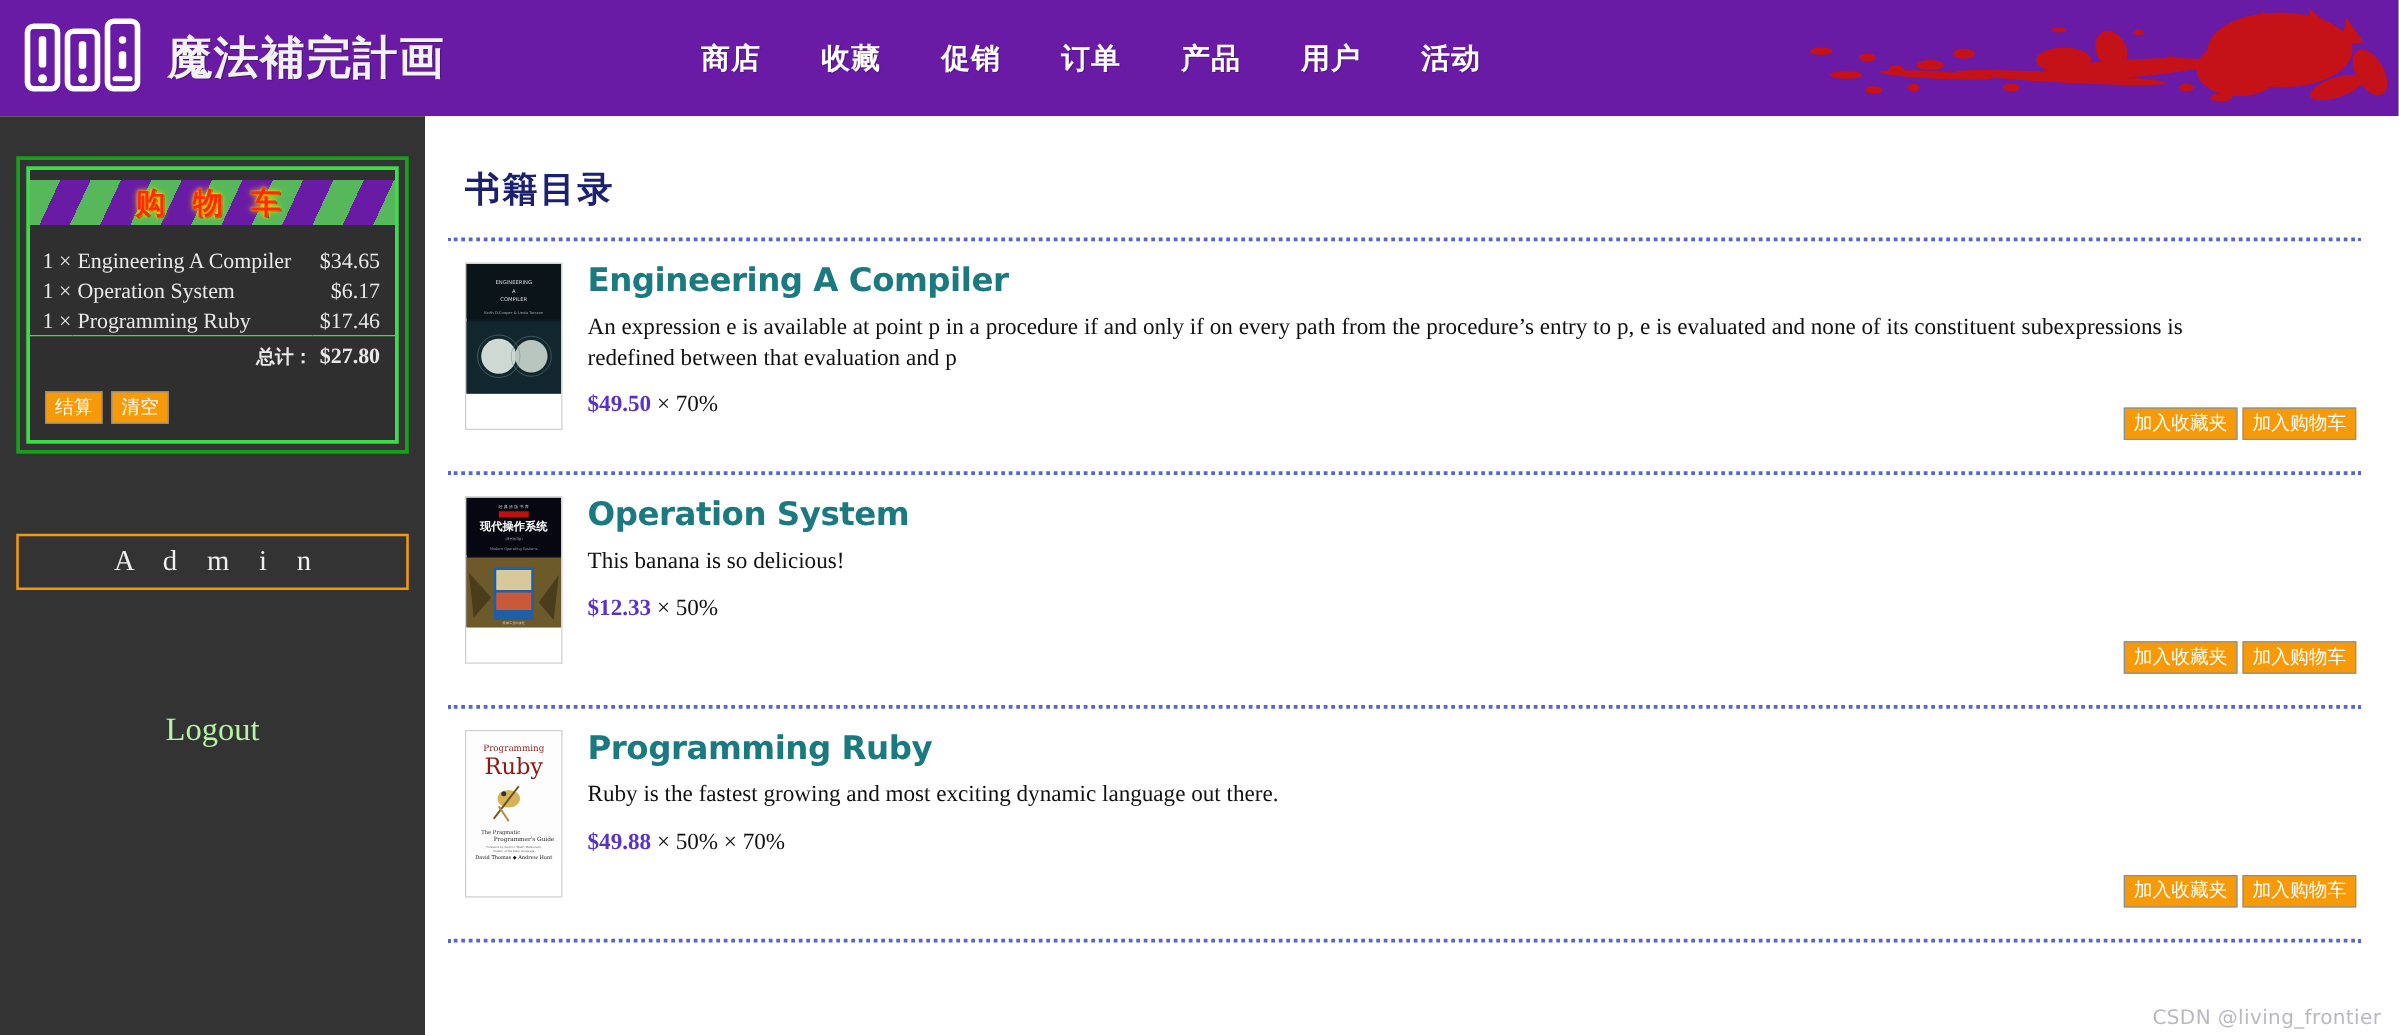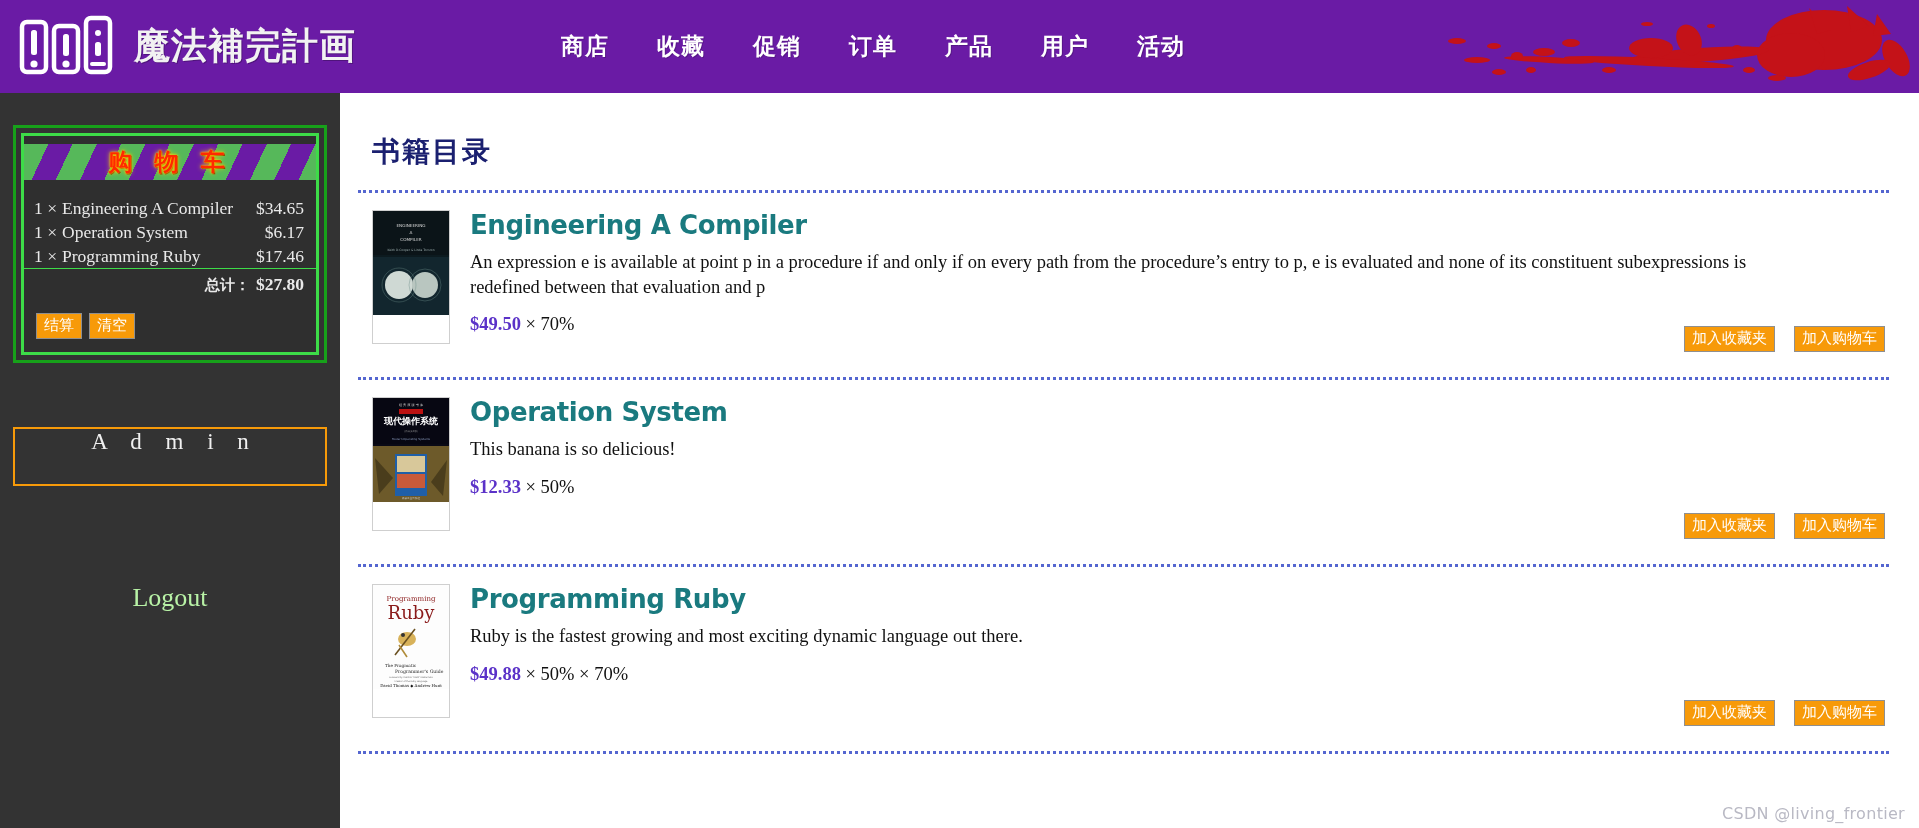--- a/index.html
+++ b/index.html
@@ -141,22 +141,23 @@
     font-weight: normal;
     padding: 3px 7px 4px 7px;
     cursor: pointer;
     line-height: 1.15;
     white-space: nowrap;
   }
   .admin-box {
     margin: 64px 13px 0 13px;
     border: 2px solid #f79a09;
     background: #333333;
-    height: 59px;
-    display: flex;
+    height: 45px;
+    display: flex;
+    align-items: center;
     justify-content: center;
   }
   .admin-text {
     color: #f0f0f0;
     font-family: "Liberation Serif", serif;
     font-size: 23px;
     letter-spacing: 9px;
     text-indent: 9px;
   }
   .logout-wrap {
@@ -226,21 +227,21 @@
     font-family: "Liberation Serif", serif;
     font-size: 18.5px;
     color: #111111;
   }
   .book-price b { color: #5b32c8; }
   .row-actions {
     position: absolute;
     right: 4px;
     bottom: -8px;
     display: flex;
-    gap: 19px;
+    gap: 4px;
   }
   .row-sep {
     border-top: 3px dotted #5566d0;
     margin-top: 33px;
     height: 0;
   }
   .watermark {
     position: absolute;
     right: 14px;
     bottom: 5px;

